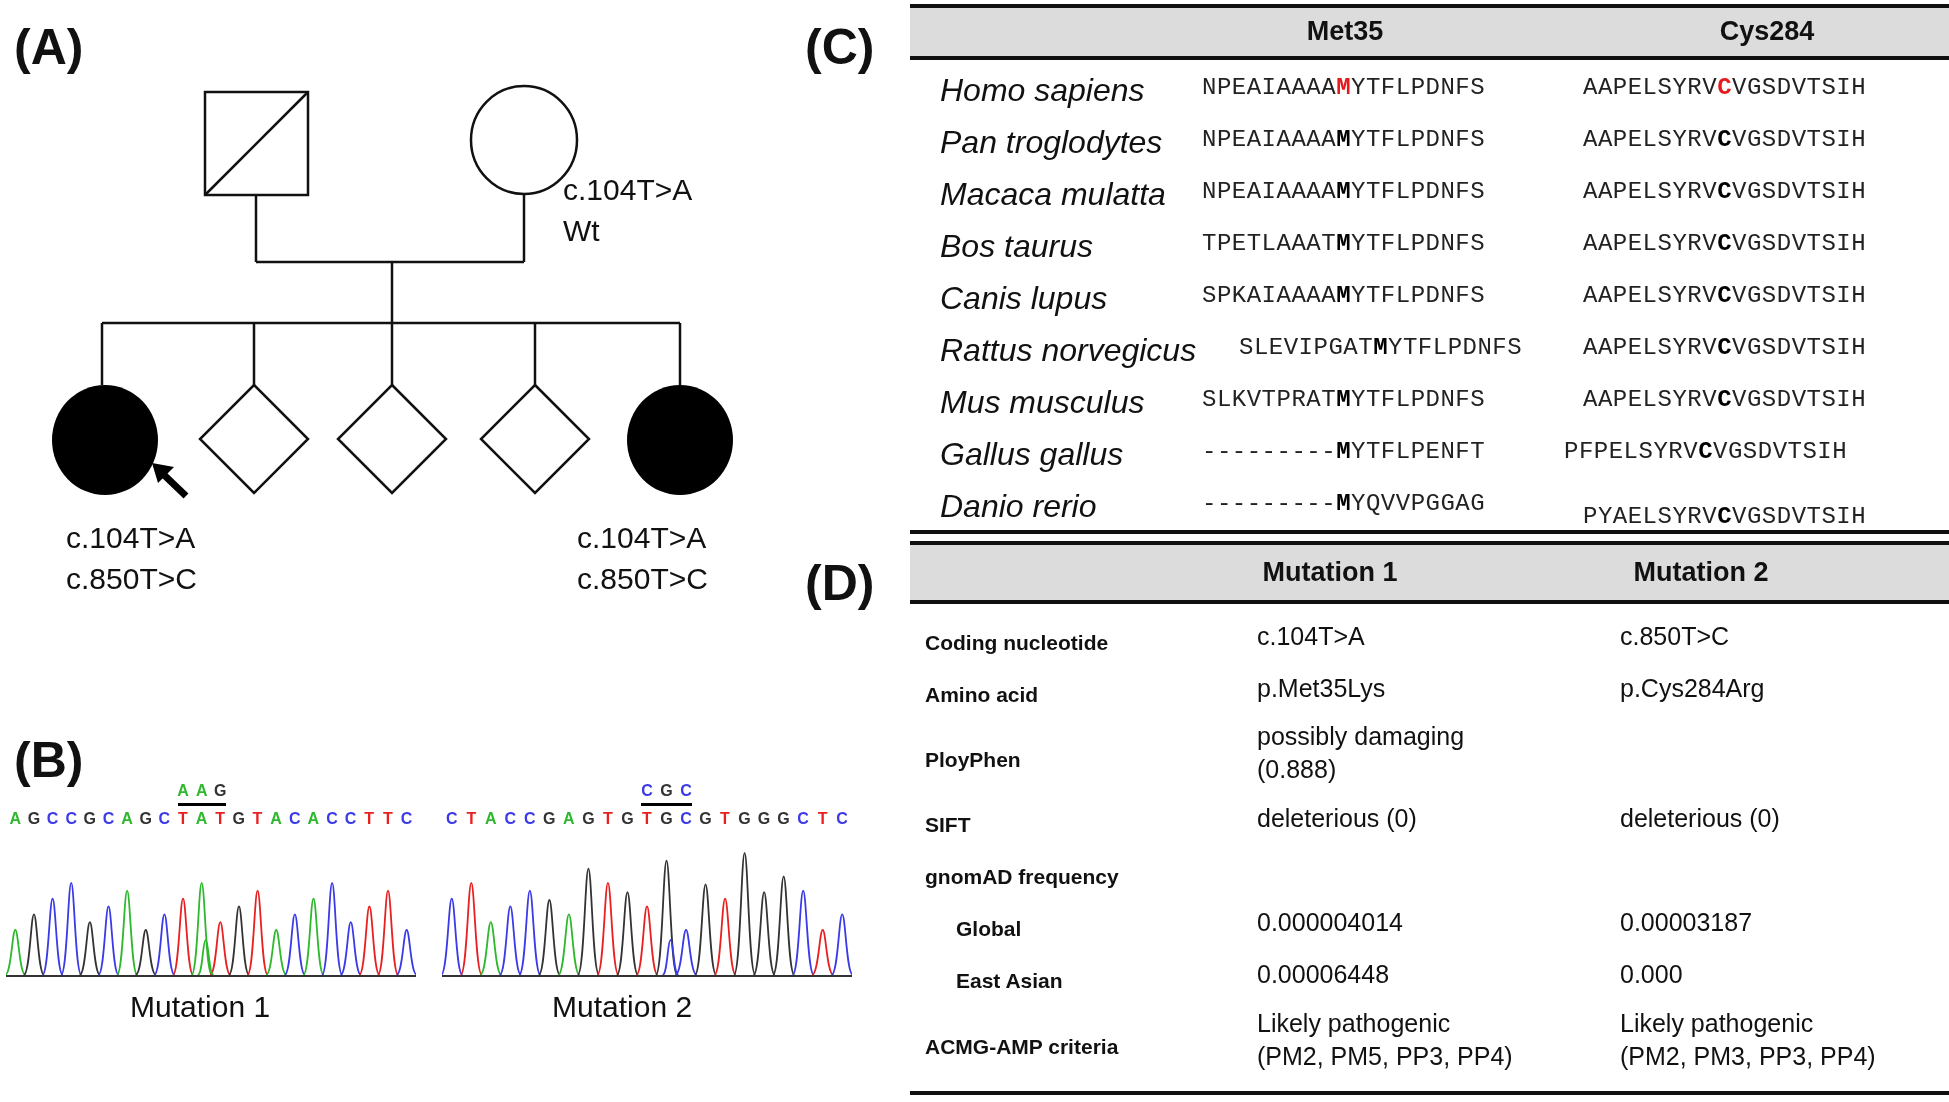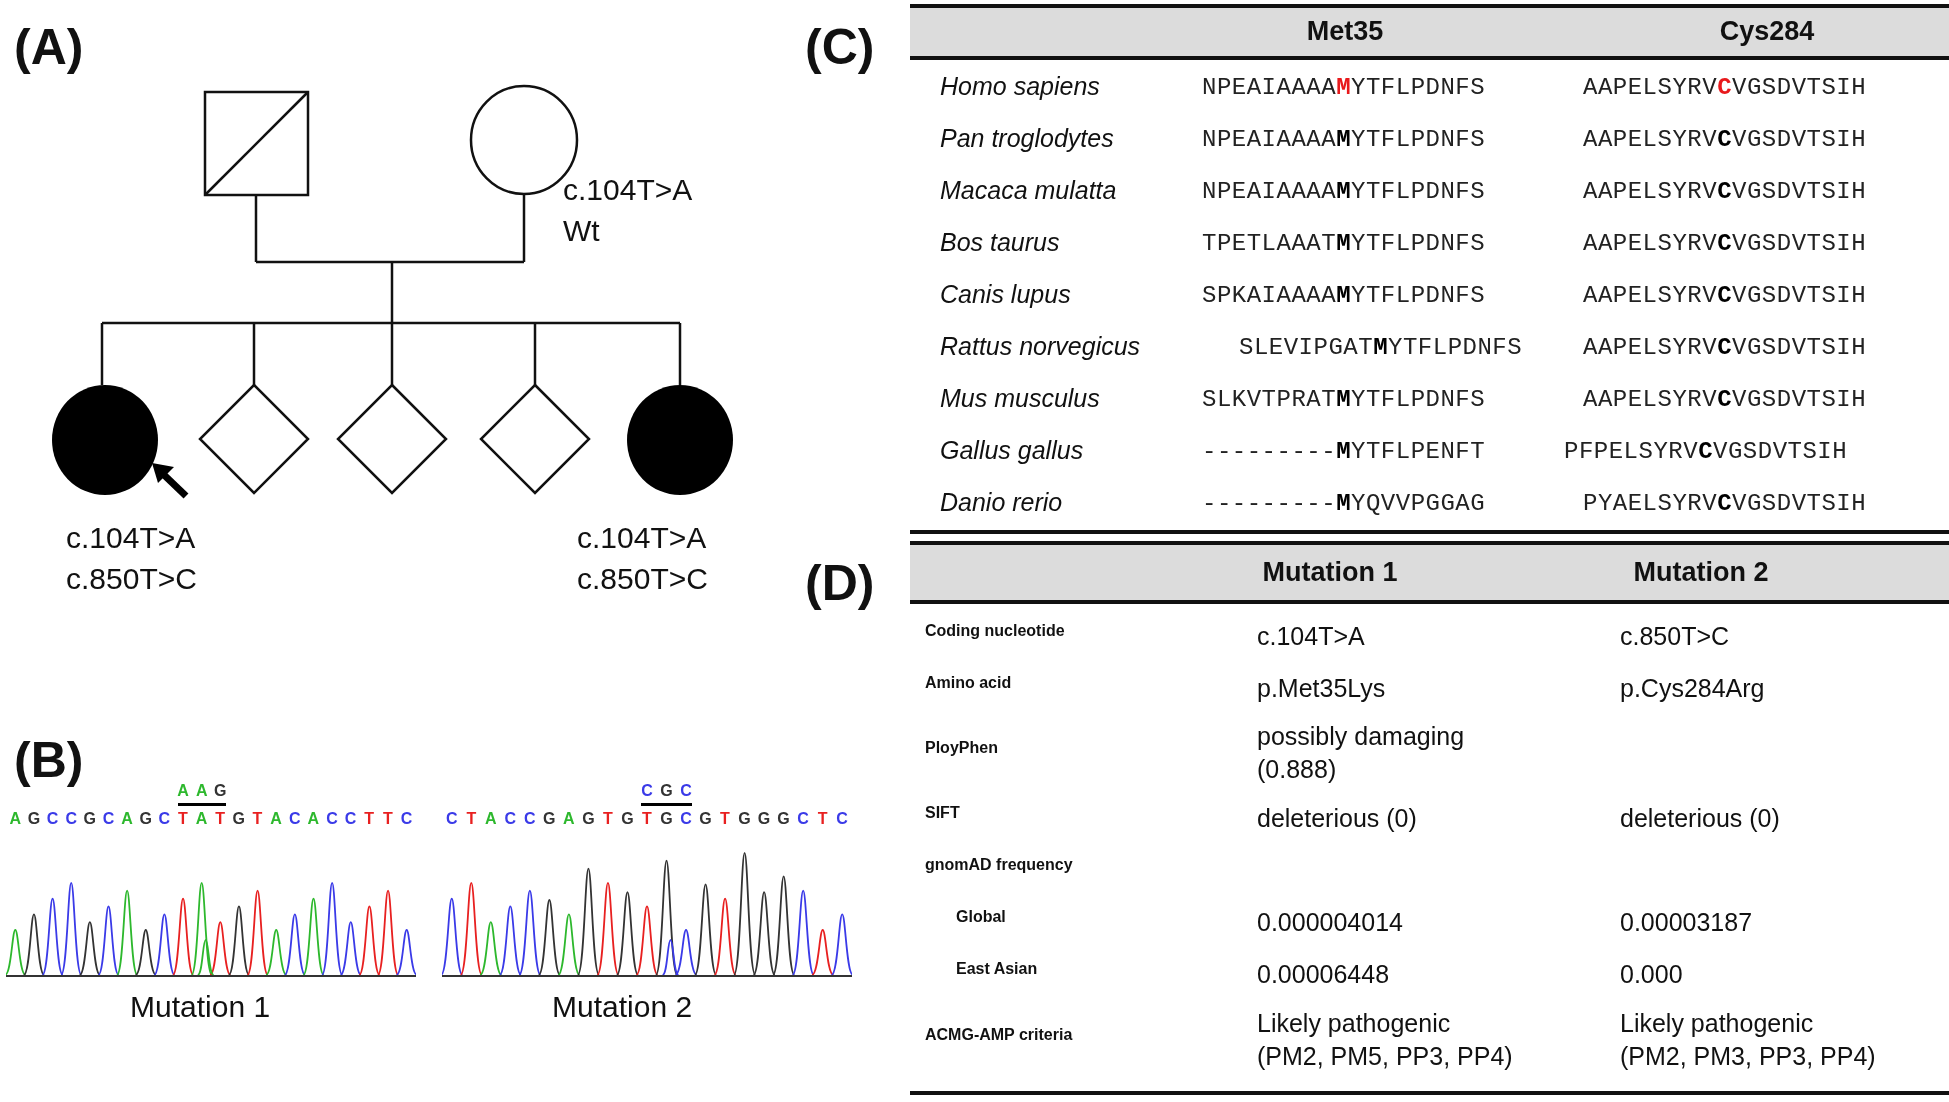--- a/index.html
+++ b/index.html
@@ -7,30 +7,30 @@
          font-family:"Liberation Sans", sans-serif; color:#111; }
   .abs { position:absolute; }
   .panel-label { position:absolute; font-family:"Liberation Sans", sans-serif; font-weight:bold; font-size:50px; line-height:1; }
   .ped-text { position:absolute; font-size:30px; line-height:1.35; font-family:"Liberation Sans", sans-serif; white-space:nowrap; }
   
   .tblC { position:absolute; left:910px; top:4px; width:1039px; }
   .rule-thick { height:4px; background:#111; }
   .hdrC { background:#dcdcdc; height:48px; position:relative; border-bottom:4px solid #111; }
   .hdrC span { position:absolute; top:8px; font-weight:bold; font-size:27px; transform:translateX(-50%); }
   .rowC { position:relative; height:52px; }
-  .species { position:absolute; left:30px; top:12px; font-style:italic; font-size:25px; white-space:nowrap; }
+  .species { position:absolute; left:30px; top:12px; font-style:italic; font-size:32px; white-space:nowrap; }
   .seq { position:absolute; top:14px; font-family:"Liberation Mono", monospace; font-size:24px; letter-spacing:0.5px; white-space:pre; color:#222; }
   .seq b { font-weight:bold; color:#000; }
   .seq b.hl { color:#e8191c; }
   
   .tblD { position:absolute; left:910px; top:533px; width:1039px; }
   .hdrD { background:#dcdcdc; height:55px; position:relative; border-bottom:4px solid #111; border-top:4px solid #111; margin-top:8px; }
   .hdrD span { position:absolute; top:12px; font-weight:bold; font-size:27px; transform:translateX(-50%); }
   .rowD { position:relative; }
-  .rowD .lbl { position:absolute; left:15px; font-weight:bold; font-size:16px; white-space:nowrap; }
+  .rowD .lbl { position:absolute; left:15px; font-weight:bold; font-size:21px; white-space:nowrap;margin-top:9px; }
   .rowD .lbl.indent { left:46px; }
   .rowD .v { position:absolute; font-size:25px; line-height:1.3; white-space:nowrap; }
   .v1 { left:347px; } .v2 { left:710px; }
   
   .seqline { position:absolute; font-family:"Liberation Sans", sans-serif; font-weight:bold; font-size:16px; letter-spacing:0; white-space:nowrap; }
   .seqline span { display:inline-block; width:22px; text-align:center; }
   .mut-cap { position:absolute; font-size:30px; white-space:nowrap; }
 </style>
 </head>
 <body>
@@ -190,21 +190,21 @@
         <span class="seq" style="left: 673px;"><span class="">AAPELSYRV</span><b>C</b><span class="">VGSDVTSIH</span></span>
       </div>
       <div class="rowC">
         <span class="species">Gallus gallus</span>
         <span class="seq" style="left: 292px;"><span class="">---------</span><b>M</b><span class="">YTFLPENFT</span></span>
         <span class="seq" style="left: 654px;"><span class="">PFPELSYRV</span><b>C</b><span class="">VGSDVTSIH</span></span>
       </div>
       <div class="rowC">
         <span class="species">Danio rerio</span>
         <span class="seq" style="left: 292px;"><span class="">---------</span><b>M</b><span class="">YQVVPGGAG</span></span>
-        <span class="seq" style="left: 673px;"><span class="">PYAELSYRV</span><b>C</b><span class="">VGSDVTSIH</span></span>
+        <span class="seq" style="left: 673px; margin-top: 13px;"><span class="">PYAELSYRV</span><b>C</b><span class="">VGSDVTSIH</span></span>
       </div>
     </div>
   <div class="rule-thick" style="margin-top:2px;"></div>
 </div>
 
 <div class="tblD">
   <div class="hdrD">
     <span style="left:420px;">Mutation  1</span>
     <span style="left:791px;">Mutation  2</span>
   </div>

